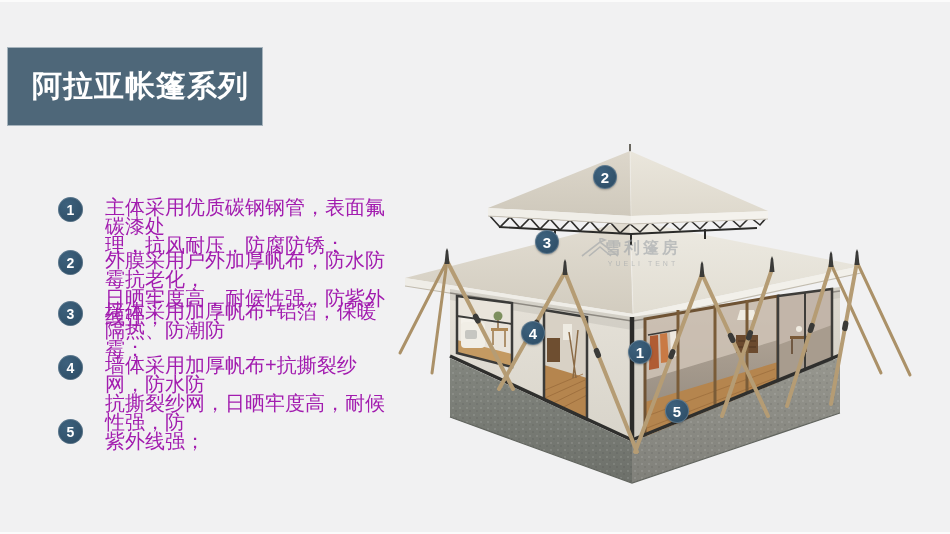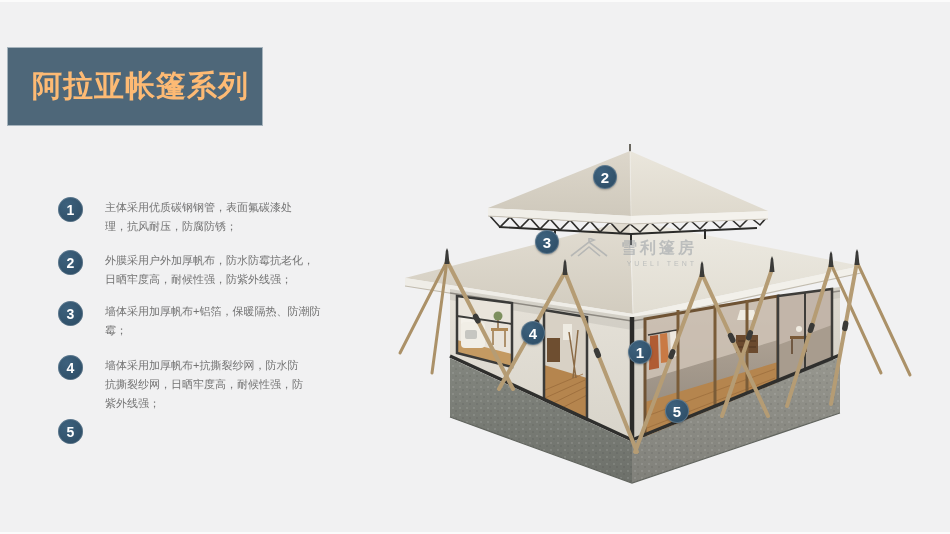--- a/index.html
+++ b/index.html
@@ -5,42 +5,42 @@
   html,body{margin:0;padding:0;background:#e8e8e8;}
   .stage{position:relative;width:950px;height:534px;background:#f1f1f2;overflow:hidden;
          font-family:"Liberation Sans","DejaVu Sans",sans-serif;}
   .edge{position:absolute;left:0;width:950px;background:#fbfbfb;}
   .edge.top{top:0;height:2px;}
   .edge.bottom{bottom:0;height:2px;}
 
   
   .banner{position:absolute;left:7px;top:47px;width:256px;height:79px;background:#4e6779;
           border:1px solid #a7b4bd;box-sizing:border-box;display:flex;align-items:center;}
-  .banner-title{color:#fdba74;font-size:30px;font-weight:bold;letter-spacing:1px;
+  .banner-title{color:#ffffff;font-size:30px;font-weight:bold;letter-spacing:1px;
                 padding-left:24px;white-space:nowrap;}
 
   
   .feat{position:absolute;left:58px;display:flex;align-items:flex-start;}
   .badge{width:25px;height:25px;border-radius:50%;flex:0 0 25px;
          background:radial-gradient(circle at 35% 30%, #3d617d, #2b4a62);
          color:#fff;font-size:14px;font-weight:bold;display:flex;align-items:center;
          justify-content:center;box-shadow:inset 0 0 0 1px rgba(255,255,255,.18);}
-  .feat-text{margin-left:22px;margin-top:1px;width:290px;font-size:11px;line-height:19px;
-             color:#737373;white-space:pre-line;}
+  .feat-text{margin-left:22px;margin-top:1px;width:290px;font-size:20px;line-height:19px;
+             color:#a21caf;white-space:pre-line;}
 
   
   .tent{position:absolute;left:395px;top:140px;width:560px;height:394px;}
   .tent svg{position:absolute;left:0;top:0;}
 
   .marker{position:absolute;width:24px;height:24px;border-radius:50%;
           background:radial-gradient(circle at 35% 30%, #3d617d, #2b4a62);
           color:#fff;font-size:15px;font-weight:bold;display:flex;align-items:center;
           justify-content:center;box-shadow:0 1px 2px rgba(0,0,0,.25), inset 0 0 0 1px rgba(255,255,255,.2);}
 
-  .watermark{position:absolute;left:172px;top:98px;width:130px;text-align:right;opacity:.55;}
+  .watermark{position:absolute;left:183px;top:98px;width:130px;text-align:center;opacity:.55;}
   .wm-cn{font-size:16px;letter-spacing:3px;color:#979da3;font-weight:bold;}
   .wm-en{font-size:7px;letter-spacing:3px;color:#9aa0a6;margin-top:1px;}
 </style>
 </head>
 <body>
 
 <div class="stage">
   <div class="edge top"></div>
   <div class="edge bottom"></div>
 

